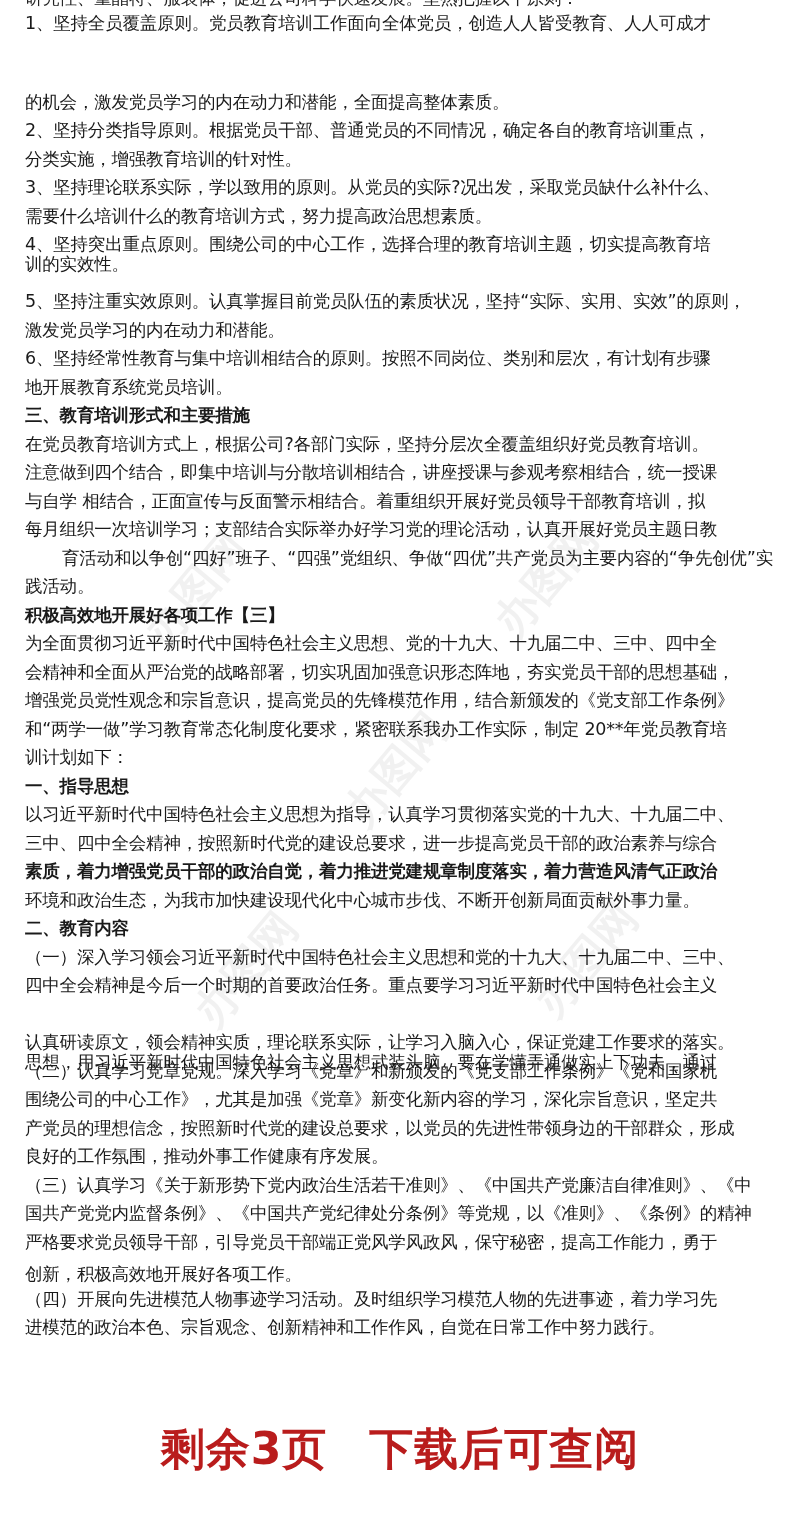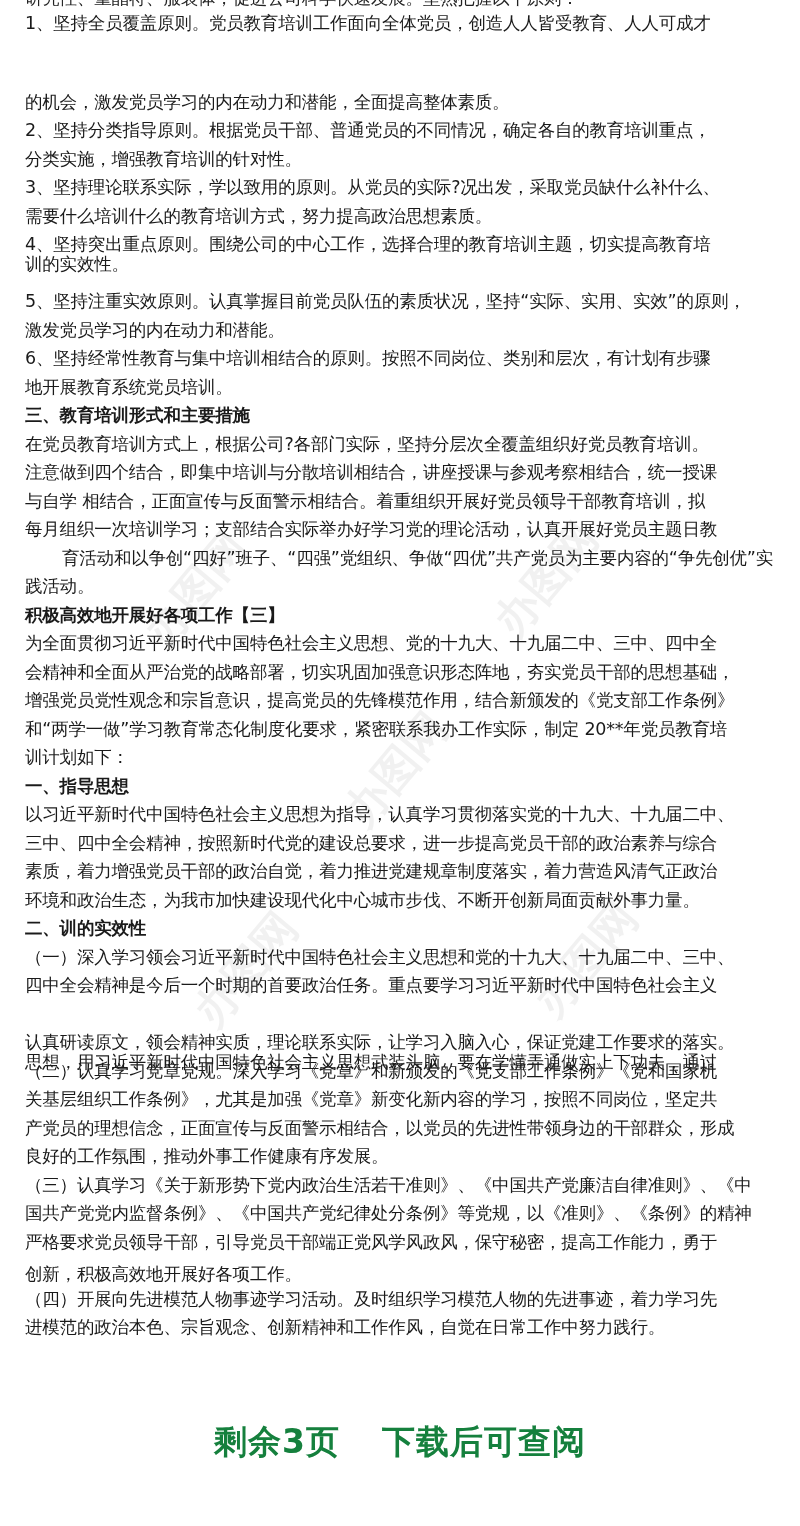--- a/index.html
+++ b/index.html
@@ -6,21 +6,21 @@
   body { width: 800px; height: 1526px; position: relative; overflow: hidden;
          font-family: "DejaVu Sans", "Liberation Sans", sans-serif; color: #1a1a1a; }
   .page { position: absolute; left: 0; top: 0; width: 750px; height: 1526px; }
   .line { position: absolute; left: 25px; width: 760px; font-size: 17.5px; line-height: 28px;
           white-space: nowrap; letter-spacing: -0.2px; }
   .line.cut { top: -16px; color: #222; }
   .line.bold { font-weight: bold; }
   .watermark { position: absolute; color: #000; opacity: 0.05; font-size: 44px; font-weight: bold;
                transform: rotate(-50deg); white-space: nowrap; pointer-events: none; }
   .footer { position: absolute; left: 0; width: 800px; top: 1420px; text-align: center;
-            font-size: 33px; font-weight: bold; color: #15803d; letter-spacing: 1px; }
+            font-size: 44px; font-weight: bold; color: #b91c1c; letter-spacing: 1px; }
   .footer span { display: inline-block; }
   .footer .gap { width: 42px; }
 </style>
 </head>
 <body>
 
 <div class="page">
   <div class="line cut">研究性、重晶符、服装体，促进公司科学快速发展。坚熟把握以下原则：</div>
   <div id="lines">
       <div class="line" style="top: 9px;">1、坚持全员覆盖原则。党员教育培训工作面向全体党员，创造人人皆受教育、人人可成才</div>
@@ -44,30 +44,30 @@
       <div class="line" style="top: 572px;">践活动。</div>
       <div class="line bold" style="top: 601px;">积极高效地开展好各项工作【三】</div>
       <div class="line" style="top: 629px;">为全面贯彻习近平新时代中国特色社会主义思想、党的十九大、十九届二中、三中、四中全</div>
       <div class="line" style="top: 658px;">会精神和全面从严治党的战略部署，切实巩固加强意识形态阵地，夯实党员干部的思想基础，</div>
       <div class="line" style="top: 686px;">增强党员党性观念和宗旨意识，提高党员的先锋模范作用，结合新颁发的《党支部工作条例》</div>
       <div class="line" style="top: 715px;">和“两学一做”学习教育常态化制度化要求，紧密联系我办工作实际，制定 20**年党员教育培</div>
       <div class="line" style="top: 743px;">训计划如下：</div>
       <div class="line bold" style="top: 772px;">一、指导思想</div>
       <div class="line" style="top: 800px;">以习近平新时代中国特色社会主义思想为指导，认真学习贯彻落实党的十九大、十九届二中、</div>
       <div class="line" style="top: 829px;">三中、四中全会精神，按照新时代党的建设总要求，进一步提高党员干部的政治素养与综合</div>
-      <div class="line" style="top: 857px;">素质，着力增强党员干部的政治自觉，着力推进党建规章制度落实，着力营造风清气正政治</div>
+      <div class="line" style="top: 857px; font-weight: bold;">素质，着力增强党员干部的政治自觉，着力推进党建规章制度落实，着力营造风清气正政治</div>
       <div class="line" style="top: 886px;">环境和政治生态，为我市加快建设现代化中心城市步伐、不断开创新局面贡献外事力量。</div>
-      <div class="line bold" style="top: 914px;">二、训的实效性</div>
+      <div class="line bold" style="top: 914px;">二、教育内容</div>
       <div class="line" style="top: 943px;">（一）深入学习领会习近平新时代中国特色社会主义思想和党的十九大、十九届二中、三中、</div>
       <div class="line" style="top: 971px;">四中全会精神是今后一个时期的首要政治任务。重点要学习习近平新时代中国特色社会主义</div>
       <div class="line" style="top: 1048px;">思想，用习近平新时代中国特色社会主义思想武装头脑。要在学懂弄通做实上下功夫，通过</div>
       <div class="line" style="top: 1028px;">认真研读原文，领会精神实质，理论联系实际，让学习入脑入心，保证党建工作要求的落实。</div>
       <div class="line" style="top: 1057px;">（二）认真学习党章党规。深入学习《党章》和新颁发的《党支部工作条例》《党和国家机</div>
-      <div class="line" style="top: 1085px;">关基层组织工作条例》，尤其是加强《党章》新变化新内容的学习，按照不同岗位，坚定共</div>
-      <div class="line" style="top: 1114px;">产党员的理想信念，正面宣传与反面警示相结合，以党员的先进性带领身边的干部群众，形成</div>
+      <div class="line" style="top: 1085px;">围绕公司的中心工作》，尤其是加强《党章》新变化新内容的学习，深化宗旨意识，坚定共</div>
+      <div class="line" style="top: 1114px;">产党员的理想信念，按照新时代党的建设总要求，以党员的先进性带领身边的干部群众，形成</div>
       <div class="line" style="top: 1142px;">良好的工作氛围，推动外事工作健康有序发展。</div>
       <div class="line" style="top: 1171px;">（三）认真学习《关于新形势下党内政治生活若干准则》、《中国共产党廉洁自律准则》、《中</div>
       <div class="line" style="top: 1199px;">国共产党党内监督条例》、《中国共产党纪律处分条例》等党规，以《准则》、《条例》的精神</div>
       <div class="line" style="top: 1228px;">严格要求党员领导干部，引导党员干部端正党风学风政风，保守秘密，提高工作能力，勇于</div>
       <div class="line" style="top: 1260px;">创新，积极高效地开展好各项工作。</div>
       <div class="line" style="top: 1285px;">（四）开展向先进模范人物事迹学习活动。及时组织学习模范人物的先进事迹，着力学习先</div>
       <div class="line" style="top: 1313px;">进模范的政治本色、宗旨观念、创新精神和工作作风，自觉在日常工作中努力践行。</div>
     </div>
 
   <div class="watermark" style="left:130px;top:560px;">办图网</div>

